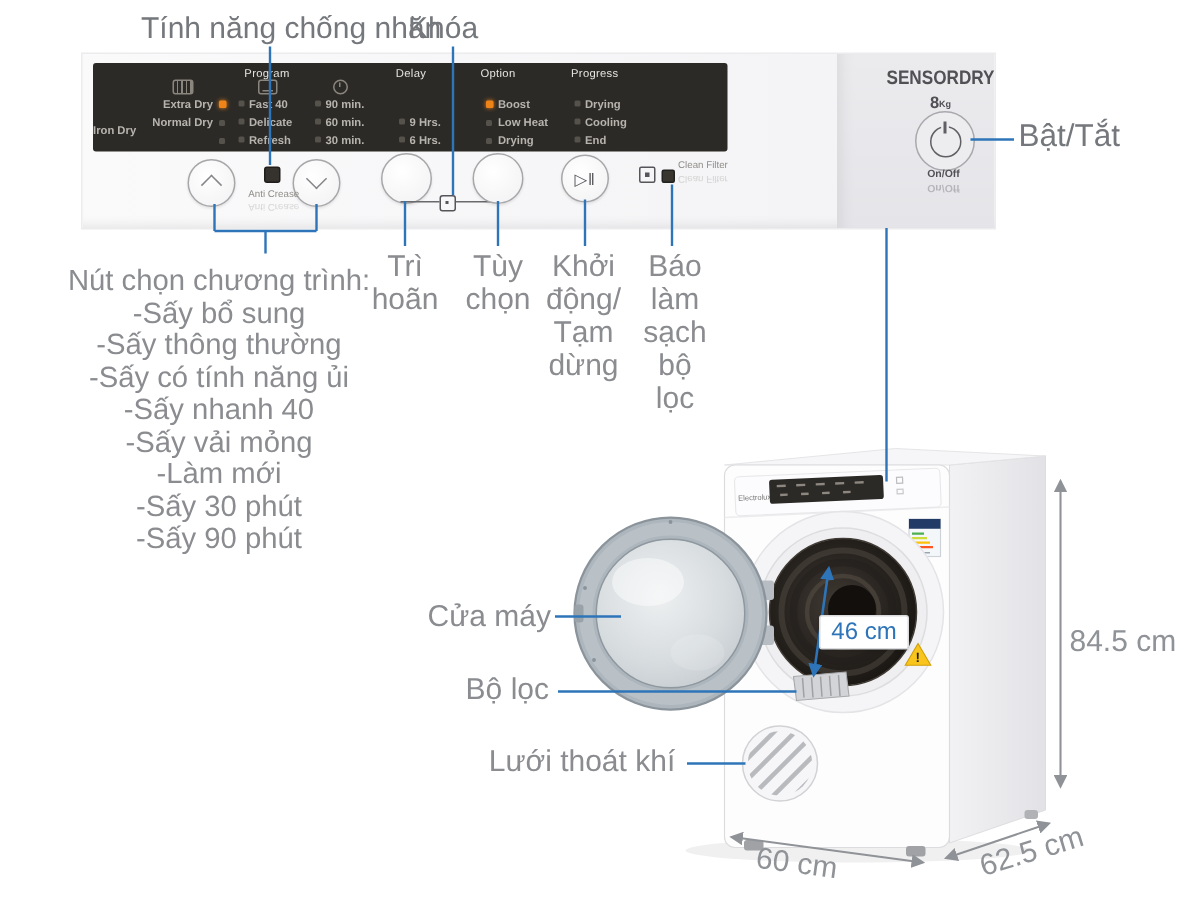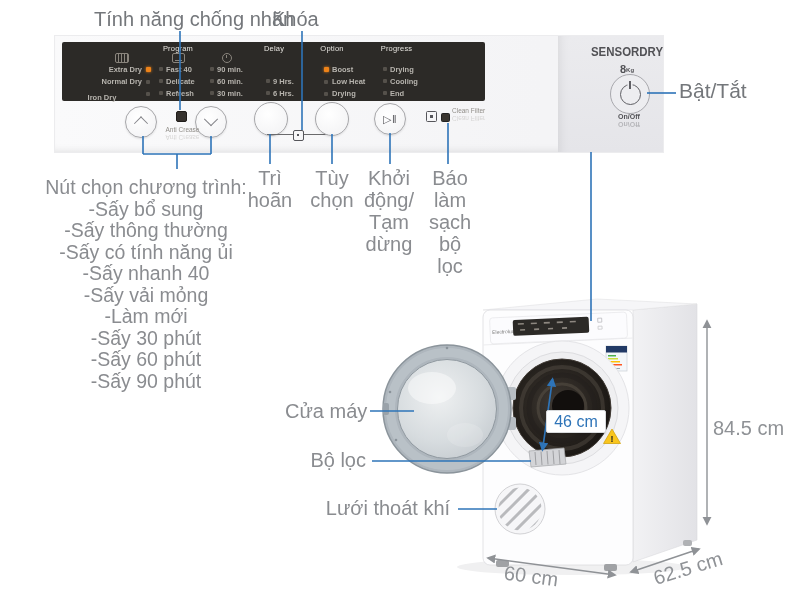--- a/index.html
+++ b/index.html
@@ -82,21 +82,21 @@
       <span class="dh" style="left:190px;width:44px">Delay</span>
       <span class="dh" style="left:246px;width:48px">Option</span>
       <span class="dh" style="left:310px;width:49px">Progress</span>
 
       <span class="dico grid-icon" style="left:53px;top:11px"></span>
       <span class="dico drum-icon" style="left:110px;top:11px"></span>
       <span class="dico clock-icon" style="left:160px;top:11px"></span>
 
       <span class="di" style="top:22px;left:0;width:80px;text-align:right">Extra Dry</span>
       <span class="di" style="top:34px;left:0;width:80px;text-align:right">Normal Dry</span>
-      <span class="di" style="top:50px;left:0;width:80px;text-align:center">Iron Dry</span>
+      <span class="di" style="top:39px;left:0;width:80px;text-align:left">Iron Dry</span>
       <i class="led on" style="left:84px;top:25px"></i>
       <i class="led" style="left:84px;top:38px"></i>
       <i class="led" style="left:84px;top:50px"></i>
 
       <i class="led" style="left:97px;top:25px"></i>
       <i class="led" style="left:97px;top:37px"></i>
       <i class="led" style="left:97px;top:49px"></i>
       <span class="di" style="top:22px;left:104px">Fast 40</span>
       <span class="di" style="top:34px;left:104px">Delicate</span>
       <span class="di" style="top:46px;left:104px">Refresh</span>
@@ -311,21 +311,20 @@
 
   <div class="prog-block">
     <div>Nút chọn chương trình:</div>
     <div>-Sấy bổ sung</div>
     <div>-Sấy thông thường</div>
     <div>-Sấy có tính năng ủi</div>
     <div>-Sấy nhanh 40</div>
     <div>-Sấy vải mỏng</div>
     <div>-Làm mới</div>
     <div>-Sấy 30 phút</div>
-    <div>-Sấy 60 phút</div>
     <div>-Sấy 90 phút</div>
   </div>
 
   <div class="lbl col" style="left:240px;top:167px;width:60px">
     <div>Trì</div>
       <div>hoãn</div>
   </div>
   <div class="lbl col" style="left:302px;top:167px;width:60px">
     <div>Tùy</div>
       <div>chọn</div>

